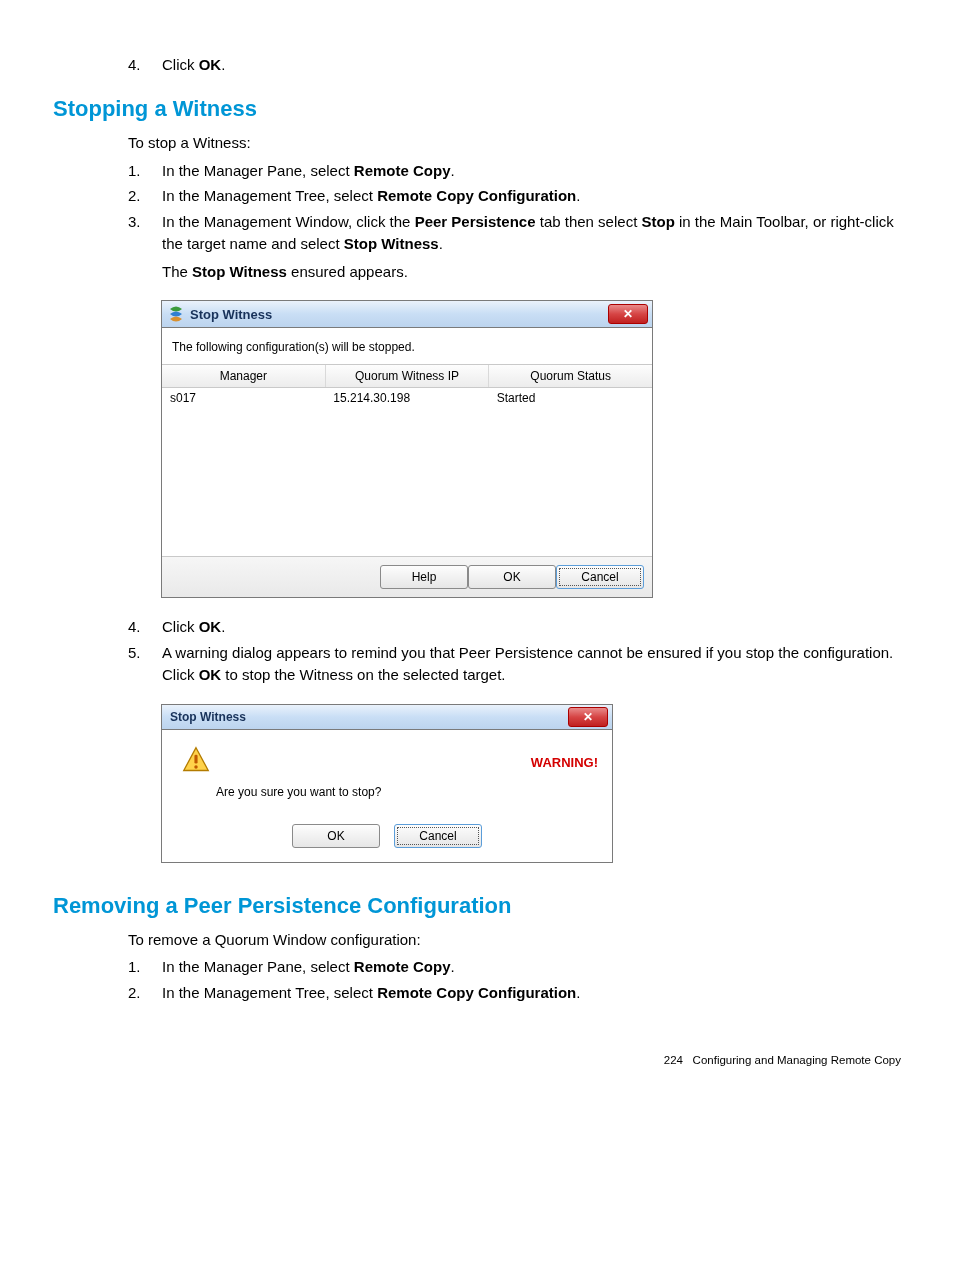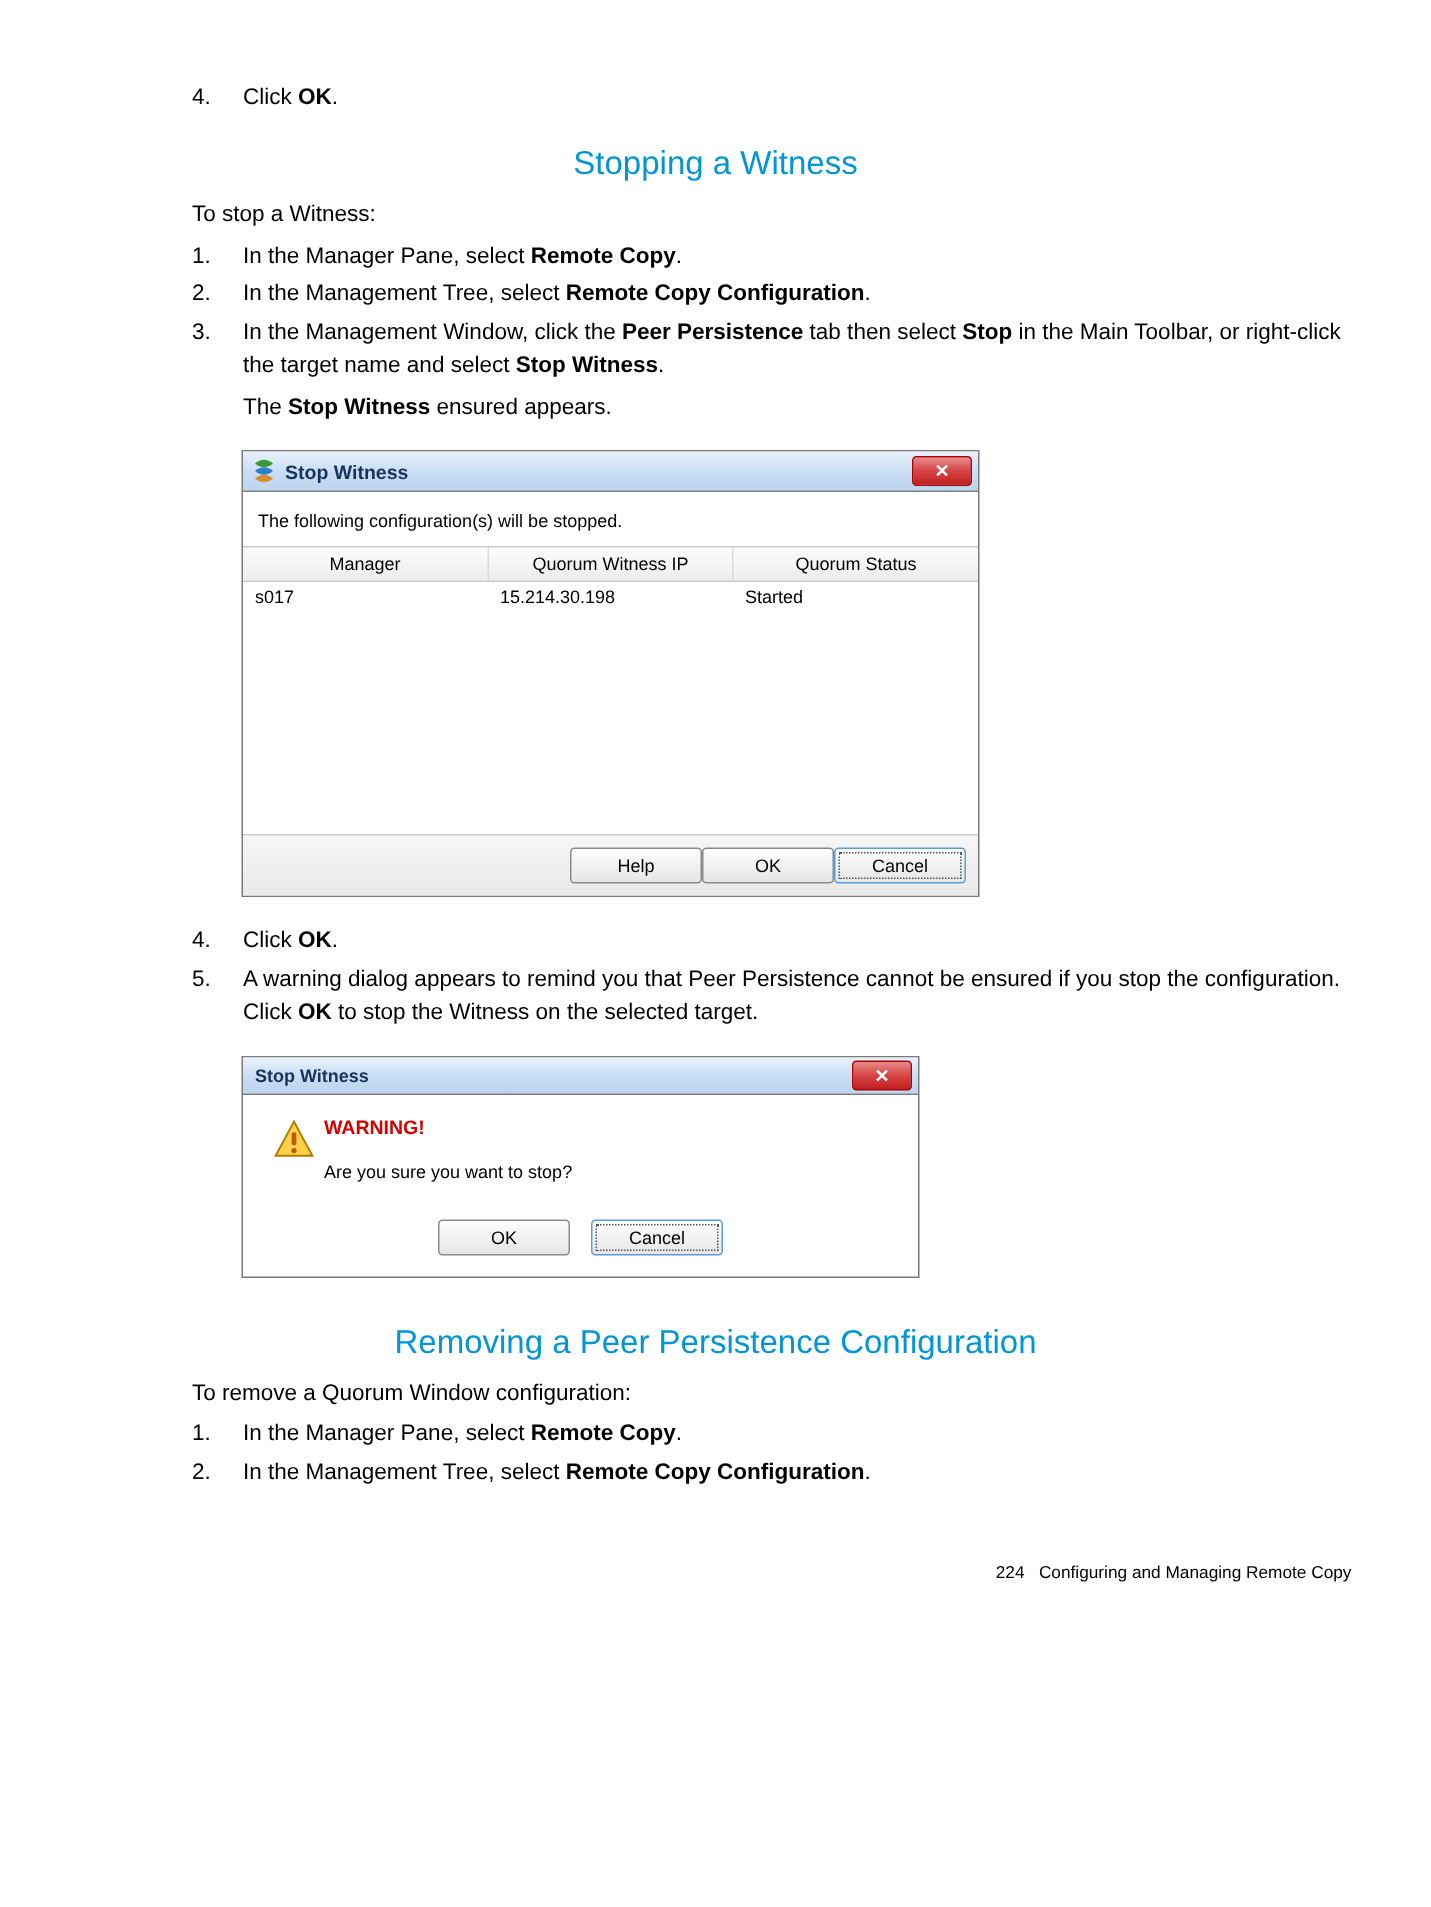--- a/index.html
+++ b/index.html
@@ -12,25 +12,24 @@
     width: 848px;
   }
   .indent-block { margin-left: 75px; }
   .ol-item { display: flex; margin: 4px 0; line-height: 1.45; }
   .ol-num { width: 34px; flex-shrink: 0; }
   .ol-body { flex: 1; }
   .ol-body p { margin: 0 0 6px 0; }
   .ol-body p:last-child { margin-bottom: 0; }
   h2.section {
     font-family: Arial, Helvetica, sans-serif;
-    font-weight: 400;
+    font-weight: 700;
     color: #0096d6;
     font-size: 22px;
     margin: 20px 0 10px 0;
-    text-align: center;
   }
   .para { margin: 6px 0; line-height: 1.45; }
   .link { color: #0096d6; }
   b { font-weight: bold; }
 
   
   .dialog1 {
     width: 490px;
     margin: 18px 0 18px 108px;
     border: 1px solid #7a7a7a;
@@ -121,21 +120,21 @@
   .dlg2-content { display:flex; padding: 14px 14px 6px 14px; }
   .warn-icon {
     width: 40px; flex-shrink:0;
     display:flex; align-items:flex-start; justify-content:center;
     padding-top:2px;
   }
   .warn-icon svg { width:28px; height:28px; }
   .dlg2-body { flex:1; }
   .warn-heading {
     color:#d40000; font-weight:bold; font-size:13px;
-    text-align:left; margin-bottom:14px;
+    text-align:right; margin-bottom:14px;margin-top:11px;
   }
   .dlg2-body p { margin: 0 0 14px 0; line-height:1.35; }
   .dlg2-footer {
     display:flex; justify-content:center; gap:14px;
     padding: 4px 0 14px 0;
   }
 
   .page-footer {
     margin-top: 50px;
     font-size: 11.5px;

